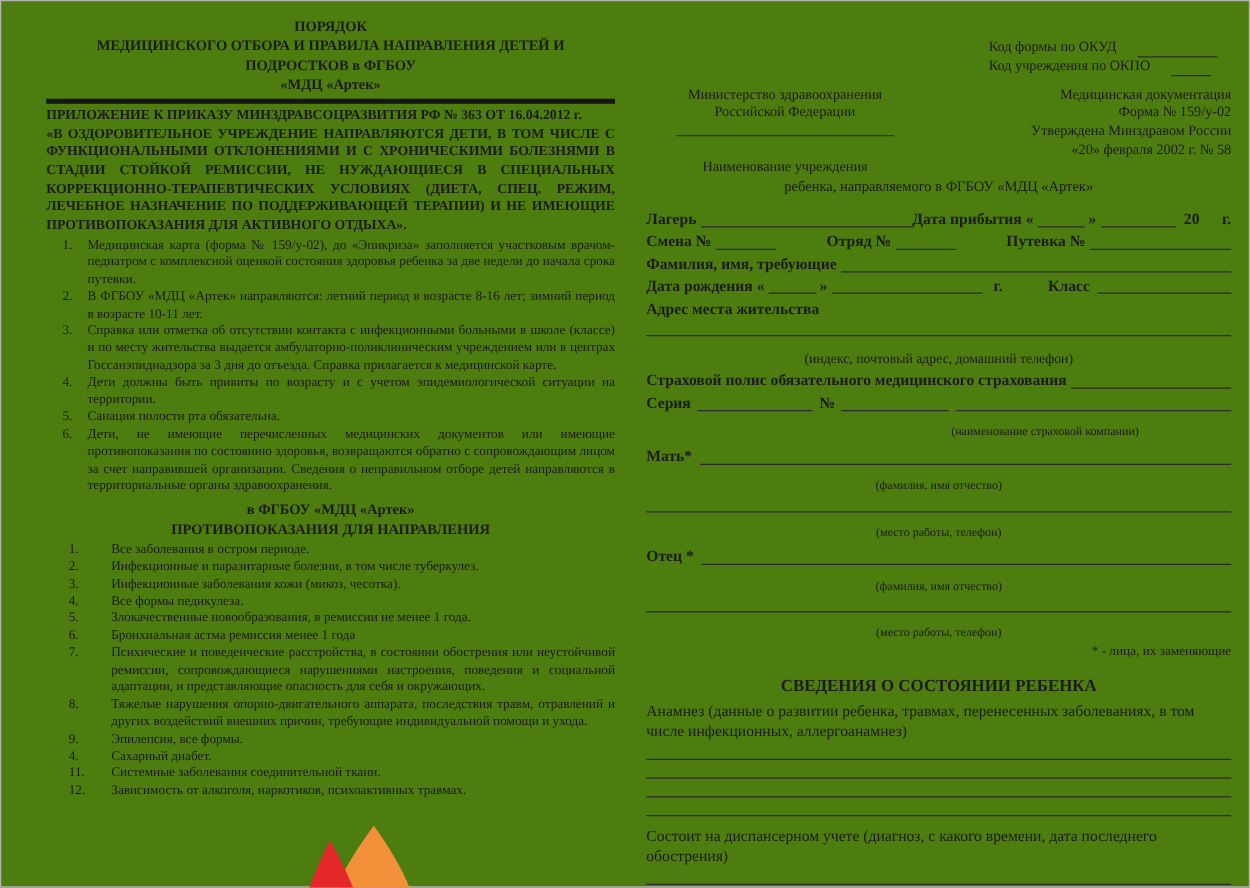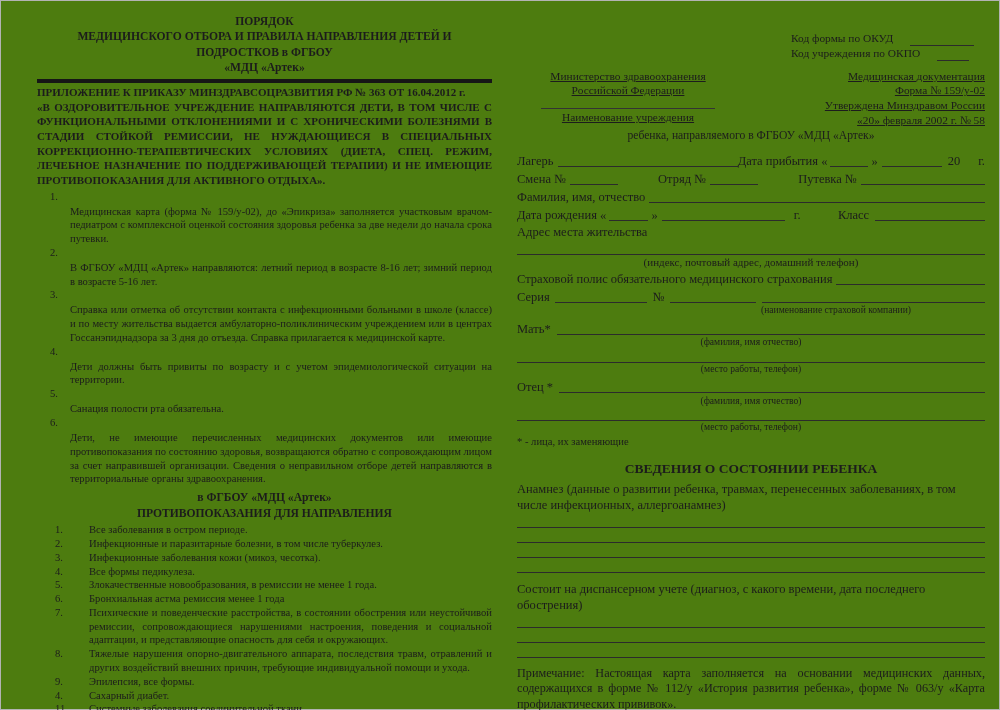--- a/index.html
+++ b/index.html
@@ -12,50 +12,50 @@
 
   
   .left-page{position:absolute;left:36px;top:13px;width:455px;}
   .doc-title{font-weight:bold;text-align:center;font-size:11.6px;line-height:1.32;}
   .thick-rule{border-top:4px solid #161616;margin:4px 0 2px 0;}
   .appendix{font-weight:bold;font-size:11px;line-height:1.33;text-align:justify;}
   .appendix .head{display:block;text-align:left;}
   .rules-list{margin:2px 0 0 13px;font-size:10.6px;line-height:1.3;}
   .rules-list .li{display:flex;margin:0;}
   .rules-list .num{flex:0 0 20px;}
-  .rules-list .txt{flex:1;text-align:justify;margin-top:15px;}
+  .rules-list .txt{flex:1;text-align:justify;}
   .contra-title{font-weight:bold;text-align:center;font-size:11.6px;line-height:1.35;margin-top:4px;}
   .contra-list{margin:2px 0 0 10px;font-size:10.6px;line-height:1.3;}
   .contra-list .li{display:flex;}
   .contra-list .num{flex:0 0 42px;padding-left:8px;box-sizing:border-box;}
   .contra-list .txt{flex:1;text-align:justify;}
 
   .logo{margin-top:16px;text-align:center;}
   .logo svg{display:block;margin:0 auto;}
 
   
   .right-page{position:absolute;left:516px;top:30px;width:468px;font-size:12.5px;}
   .okud{margin-left:274px;width:194px;font-size:11.4px;line-height:1.3;}
   .okud .row{display:flex;align-items:flex-end;gap:12px;}
-  .hdr-cols{display:flex;margin-top:8px;text-decoration:underline;}
+  .hdr-cols{display:flex;margin-top:8px;}
   .ministry{width:222px;text-align:center;font-size:11.4px;line-height:1.3;}
-  .ministry .fillline{border-top:1px solid #333;margin:10px 24px 0 24px;padding-top:1px;}
+  .ministry .fillline{border-top:1px solid #333;margin:10px 24px 0 24px;padding-top:18px;}
   .doc-block{margin-left:52px;width:194px;font-size:11.4px;line-height:1.3;text-align:right;}
   .card-title{text-align:center;font-weight:bold;font-size:13.5px;margin-top:16px;}
   .card-subtitle{text-align:center;font-size:11.6px;margin-top:1px;}
 
-  .frow{display:flex;align-items:flex-start;line-height:1.15;margin-top:3.5px;white-space:nowrap;}
+  .frow{display:flex;align-items:center;line-height:1.15;margin-top:3.5px;white-space:nowrap;font-weight:bold;}
   .bl{border-bottom:1px solid #2b2b2b;height:13px;display:inline-block;box-sizing:border-box;}
   .grow{flex:1;}
-  .hint{text-align:center;font-size:9.6px;line-height:1.1;margin-top:1px;color:#1c1c1c;}
+  .hint{text-align:center;font-size:9.6px;line-height:1.1;margin-top:12px;color:#1c1c1c;}
   .hint.big{font-size:11px;}
   .hint.shifted{padding-left:170px;}
   .blank-row{margin-top:14px;}
   .blank-row .bl{width:100%;height:1px;border-bottom:1px solid #2b2b2b;display:block;}
-  .footnote{font-size:10.6px;margin-top:3px;}
+  .footnote{font-size:10.6px;margin-top:3px;text-align:right;}
   .info-heading{text-align:center;font-weight:bold;font-size:13.5px;margin-top:14px;}
   .para{font-size:12.5px;line-height:1.28;margin-top:4px;}
   .para.justify{text-align:justify;}
   .mt8{margin-top:8px;}
   .gap6{width:6px;}.gap10{width:10px;}.gap18{width:18px;}.gap40{width:40px;}
   .lbl{white-space:pre;}
 </style>
 </head>
 <body>
 
@@ -75,21 +75,21 @@
 
     <div class="rules-list">
 
         <div class="li">
           <span class="num">1.</span>
           <span class="txt">Медицинская карта (форма № 159/у-02), до «Эпикриза» заполняется участковым врачом-педиатром с комплексной оценкой состояния здоровья ребенка за две недели до начала срока путевки.</span>
         </div>
 
         <div class="li">
           <span class="num">2.</span>
-          <span class="txt">В ФГБОУ «МДЦ «Артек» направляются: летний период  в возрасте 8-16 лет; зимний период в возрасте 5-16 лет.</span>
+          <span class="txt">В ФГБОУ «МДЦ «Артек» направляются: летний период  в возрасте 8-16 лет; зимний период в возрасте 10-11 лет.</span>
         </div>
 
         <div class="li">
           <span class="num">3.</span>
           <span class="txt">Справка или отметка об отсутствии контакта с инфекционными больными в школе (классе) и по месту жительства выдается амбулаторно-поликлиническим учреждением или в центрах Госсанэпиднадзора за 3 дня до отъезда. Справка прилагается к медицинской карте.</span>
         </div>
 
         <div class="li">
           <span class="num">4.</span>
           <span class="txt">Дети должны быть привиты по возрасту и с учетом эпидемиологической ситуации на территории.</span>
@@ -232,21 +232,21 @@
       <span class="bl" style="width:48px;margin-left:4px;"></span>
       <span class="gap40"></span>
       <span class="lbl">Отряд №</span>
       <span class="bl" style="width:48px;margin-left:4px;"></span>
       <span class="gap40"></span>
       <span class="lbl">Путевка №</span>
       <span class="bl grow" style="margin-left:4px;"></span>
     </div>
 
     <div class="frow">
-      <span class="lbl">Фамилия, имя, отчество</span>
+      <span class="lbl">Фамилия, имя, требующие</span>
       <span class="bl grow" style="margin-left:4px;"></span>
     </div>
 
     <div class="frow">
       <span class="lbl">Дата рождения «</span>
       <span class="bl" style="width:42px;margin:0 3px;"></span>
       <span class="lbl">»</span>
       <span class="bl" style="width:132px;margin-left:4px;"></span>
       <span class="gap10"></span>
       <span class="lbl">г.</span>

